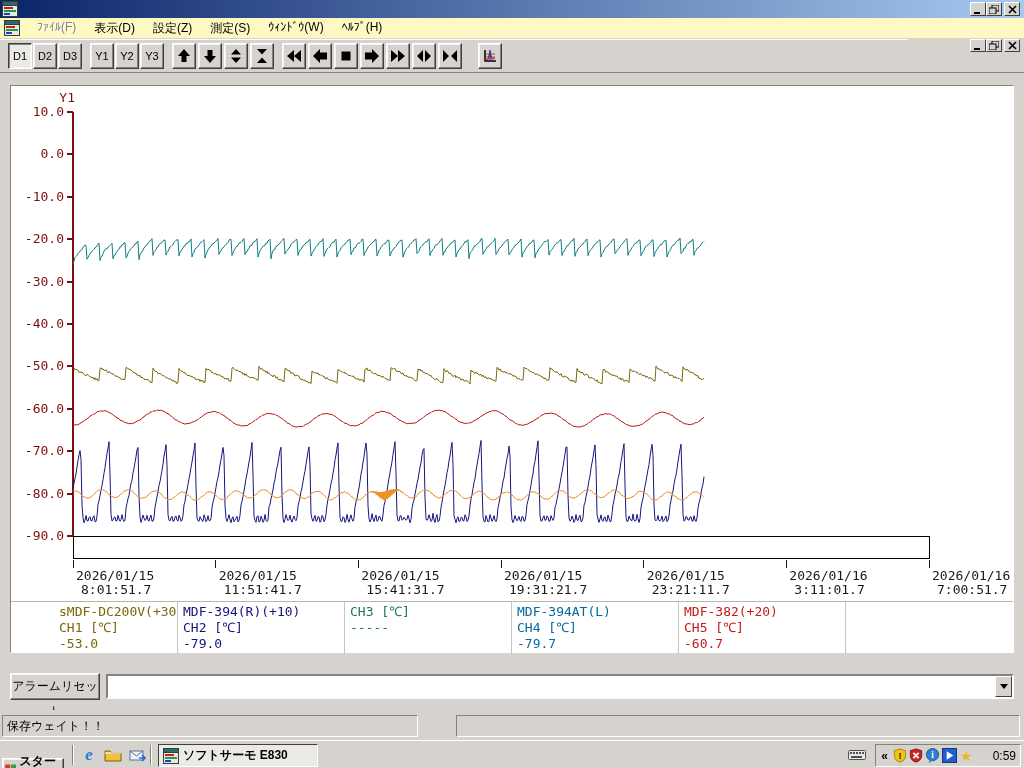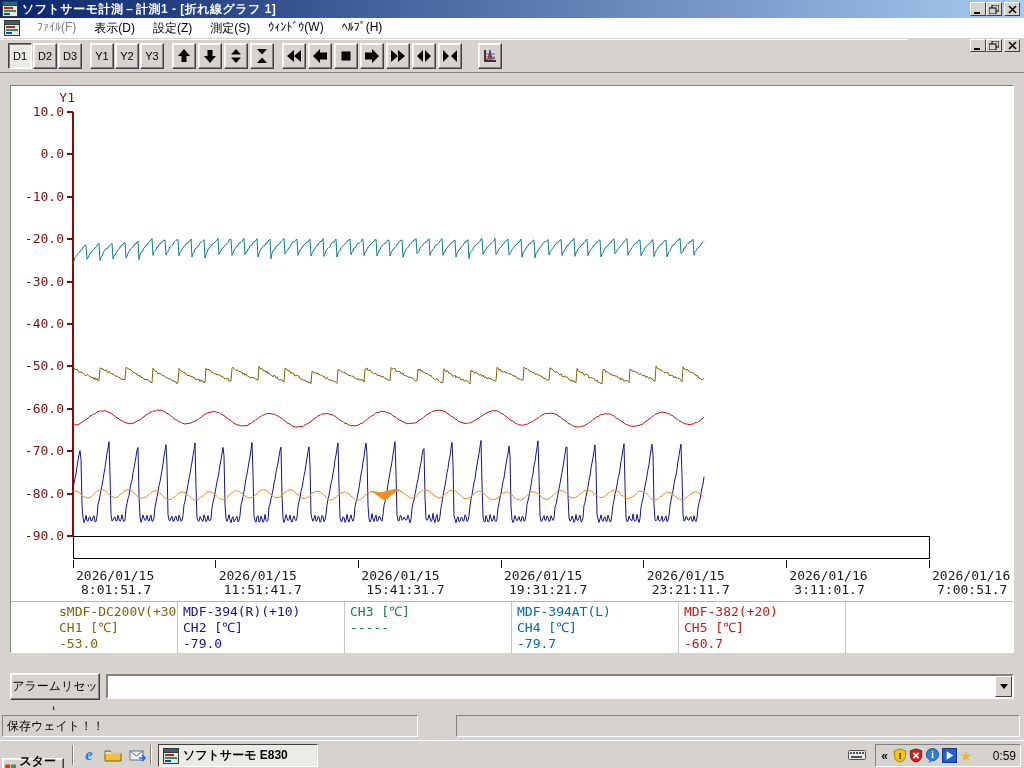--- a/index.html
+++ b/index.html
@@ -12,21 +12,21 @@
     background:linear-gradient(to right,#0a246a,#a6caf0); display:flex; align-items:center; }
   .titlebar .app-ico { width:16px; height:16px; margin-left:2px; }
   .title-text { color:#fff; font-size:12px; font-weight:bold; margin-left:4px; white-space:nowrap;
     letter-spacing:0.5px; }
   .winbtn { position:absolute; width:16px; height:14px; top:2px; background:#d6d3ce;
     border:1px solid; border-color:#fff #404040 #404040 #fff; display:flex; align-items:center;
     justify-content:center; }
   .winbtn svg { display:block; }
 
   
-  .menubar { position:absolute; left:0; top:18px; width:1024px; height:20px; background:#ffffff;
+  .menubar { position:absolute; left:0; top:18px; width:1024px; height:20px; background:#fef9c3;
     display:flex; align-items:center; }
   .menubar .app-ico { width:16px; height:16px; margin:0 8px 0 4px; }
   .menu-item { font-size:12px; padding:2px 9px; color:#000; white-space:nowrap; }
   .menu-item.disabled { color:#84827d; text-shadow:1px 1px 0 #ffffff; }
   .childbtn { position:absolute; width:16px; height:13px; top:21px; background:#d6d3ce;
     border:1px solid; border-color:#fff #404040 #404040 #fff; display:flex; align-items:center;
     justify-content:center; }
 
   
   .toolbar { position:absolute; left:0; top:39px; width:908px; height:33px; background:#d6d3ce;
@@ -100,21 +100,20 @@
 
   <div class="titlebar">
     <svg class="app-ico" viewBox="0 0 16 16">
         <rect x="0" y="0" width="16" height="16" fill="#3a3a3a"></rect>
         <rect x="1" y="1" width="14" height="3" fill="#2a6a6a"></rect>
         <rect x="1" y="5" width="14" height="10" fill="#e8e8e8"></rect>
         <rect x="2" y="6" width="9" height="2" fill="#c02020"></rect>
         <rect x="2" y="9" width="12" height="2" fill="#20a040"></rect>
         <rect x="2" y="12" width="6" height="2" fill="#2040c0"></rect>
       </svg>
-    <span class="title-text">ソフトサーモ計測－計測1 - [折れ線グラフ 1]</span>
     <div class="winbtn" style="left:970px;">
         <svg width="10" height="9" viewBox="0 0 10 9">
           <rect x="1" y="7" width="6" height="2" fill="#000"></rect>
         </svg>
       </div>
     <div class="winbtn" style="left:986px;">
         <svg width="10" height="9" viewBox="0 0 10 9">
           <rect x="3" y="0" width="7" height="6" fill="none" stroke="#000"></rect>
           <rect x="0" y="3" width="7" height="6" fill="#d6d3ce" stroke="#000"></rect>
         </svg>

